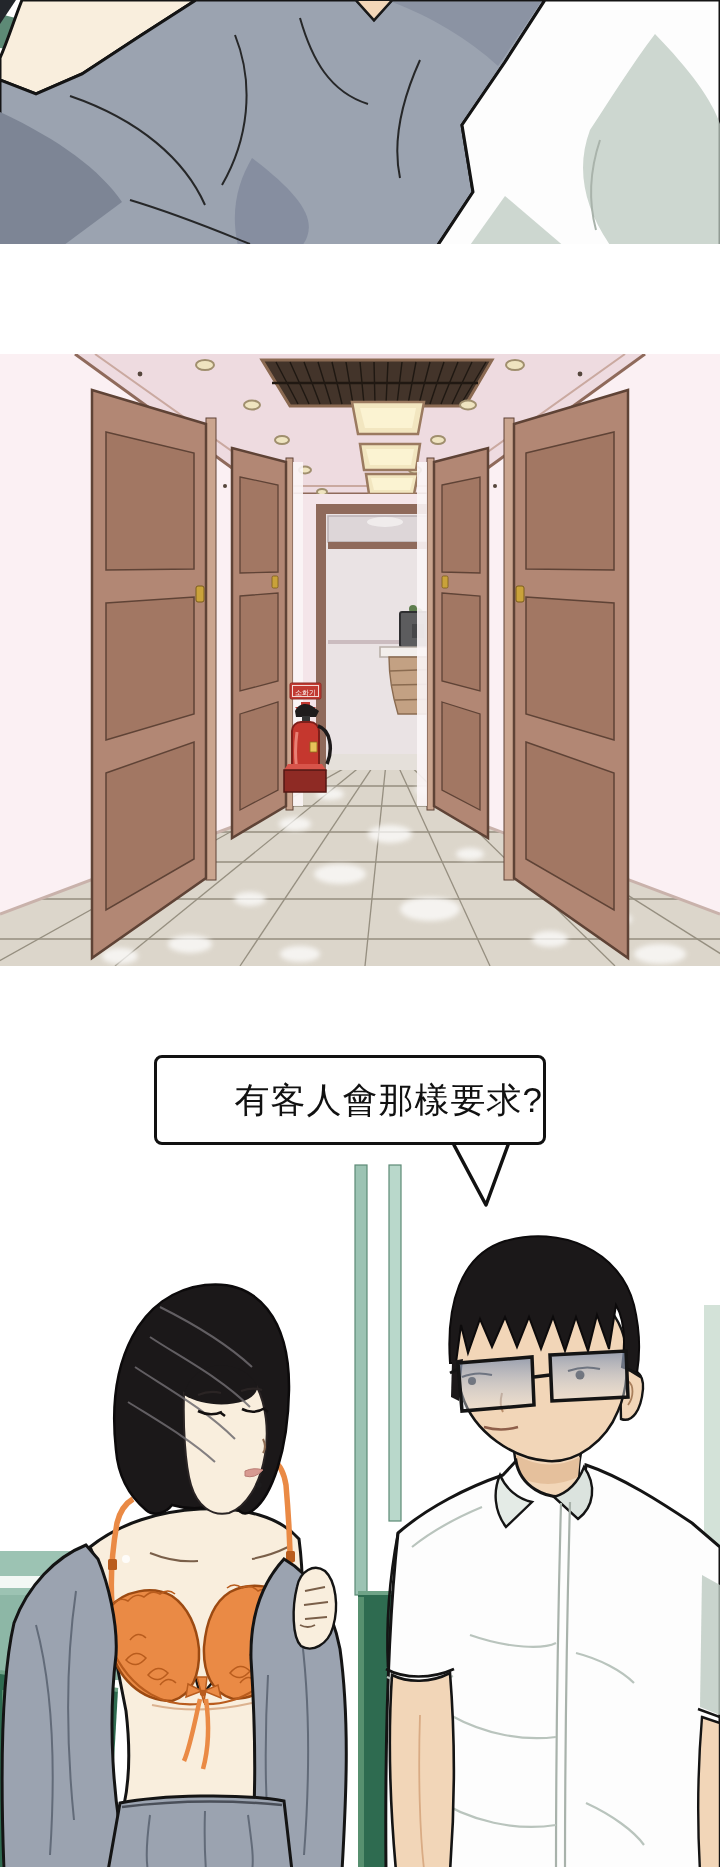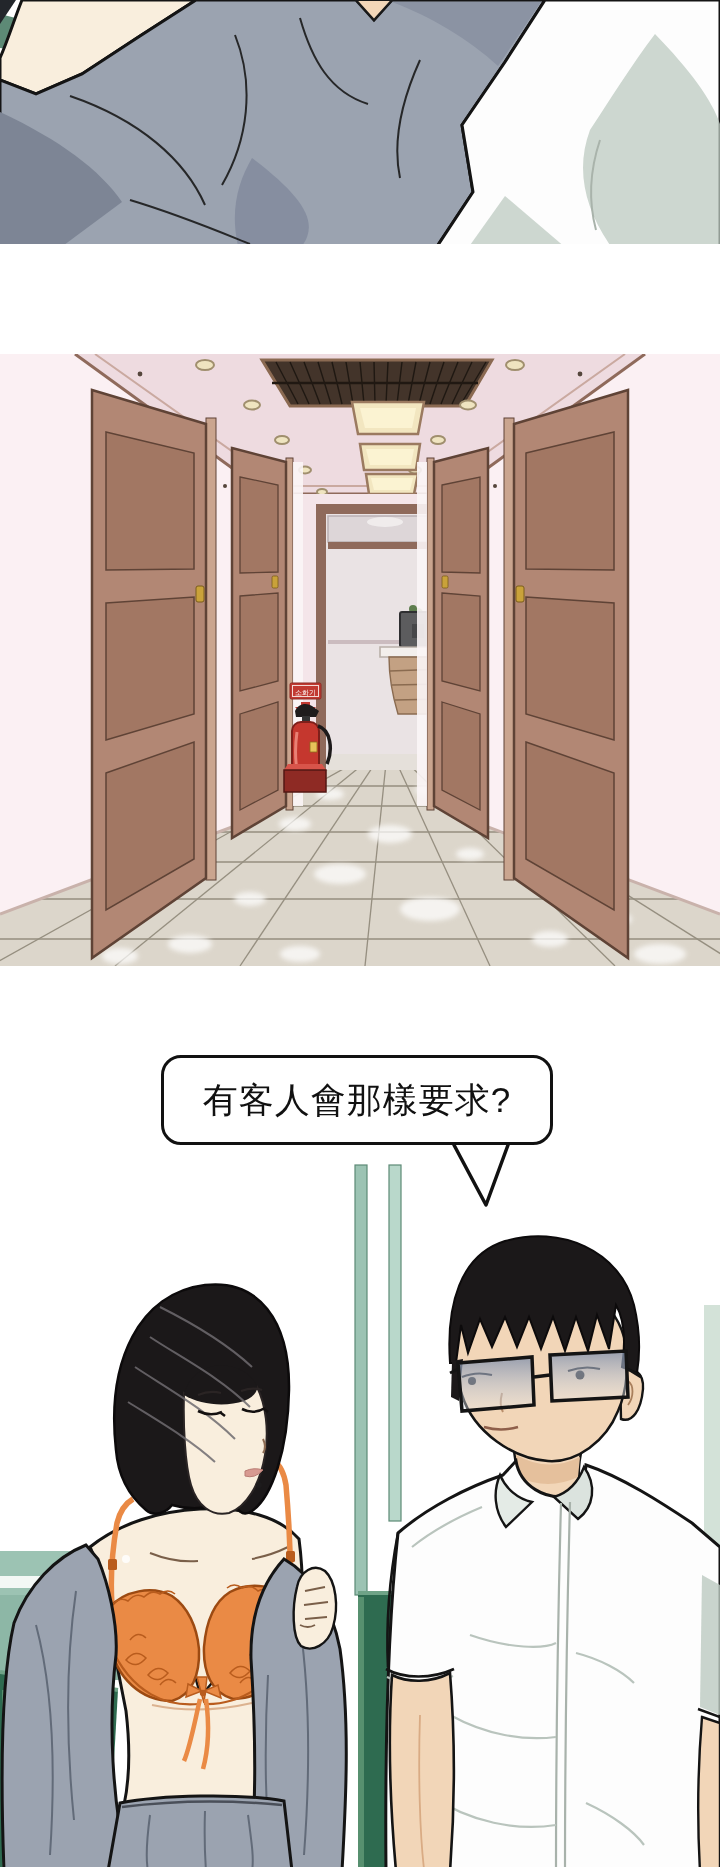--- a/index.html
+++ b/index.html
@@ -1,21 +1,21 @@
 <!DOCTYPE html>
 <html style="--paper: #ffffff; --ink: #111111; --skin-light: #f9eedd; --skin-warm: #f2d6b8; --skin-shadow: #e5c09c; --fabric-gray: #9ba3b0; --fabric-gray-dark: #7d8595; --fold-gray: #626b79; --shirt-white: #fdfdfd; --shirt-shadow: #bcc9c0; --teal-band: #9cc3b3; --teal-light: #b9d8cb; --teal-dark: #5d8a76; --bench-green: #2e6b50; --bench-light: #6fa387; --hall-bg: #fbf0f3; --hall-ceiling: #eedbe0; --hall-endwall: #f4e5e9; --trim-brown: #8f6a5b; --door-brown: #b28774; --door-panel: #a27763; --door-dark: #5f4336; --frame-light: #caa58f; --vent-dark: #43342a; --light-warm: #f2e6c0; --light-bright: #fbf3d2; --floor-tile: #dcd6cb; --tile-line: #7e7767; --sign-red: #c23a32; --ext-red: #c5372e; --ext-dark: #8e2a24; --brass: #c9a23a; --hair-black: #1b1819; --hair-shine: #6f6b70; --bra-orange: #ea8a45; --bra-deep: #b95c1d; --lip-rose: #d89a91; --interior-gray: #eae3e4; --desk-tan: #c3a183; --monitor-gray: #5c5c5e;"><head>
 <meta charset="utf-8">
 <style>
   html,body{margin:0;padding:0;background:#fff;}
   .page{position:relative;width:720px;height:1867px;background:var(--paper,#fff);overflow:hidden;
         font-family:"Liberation Sans", sans-serif;}
   .panel{position:absolute;left:0;display:block;}
-  #speech-bubble{position:absolute;left:161px;top:1055px;width:392px;height:90px;box-sizing:border-box;
-    background:var(--paper,#fff);border:3.5px solid var(--ink,#111);border-radius:20px;
-    display:flex;align-items:center;justify-content:center;z-index:3;}
+  #speech-bubble{position:absolute;left:154px;top:1055px;width:392px;height:90px;box-sizing:border-box;
+    background:var(--paper,#fff);border:3.5px solid var(--ink,#111);border-radius:8px;
+    display:flex;align-items:center;justify-content:flex-end;z-index:3;}
   #speech-bubble .txt{font-size:35px;font-weight:500;color:var(--ink,#111);letter-spacing:1px;white-space:nowrap;}
   #bubble-tail{position:absolute;left:440px;top:1141px;z-index:4;}
 </style>
 </head>
 <body>
 
 <div class="page">
 
   <svg class="panel" style="top:0" width="720" height="244" viewBox="0 0 720 244">
     <rect x="0" y="0" width="720" height="244" style="fill:var(--paper)"></rect>

